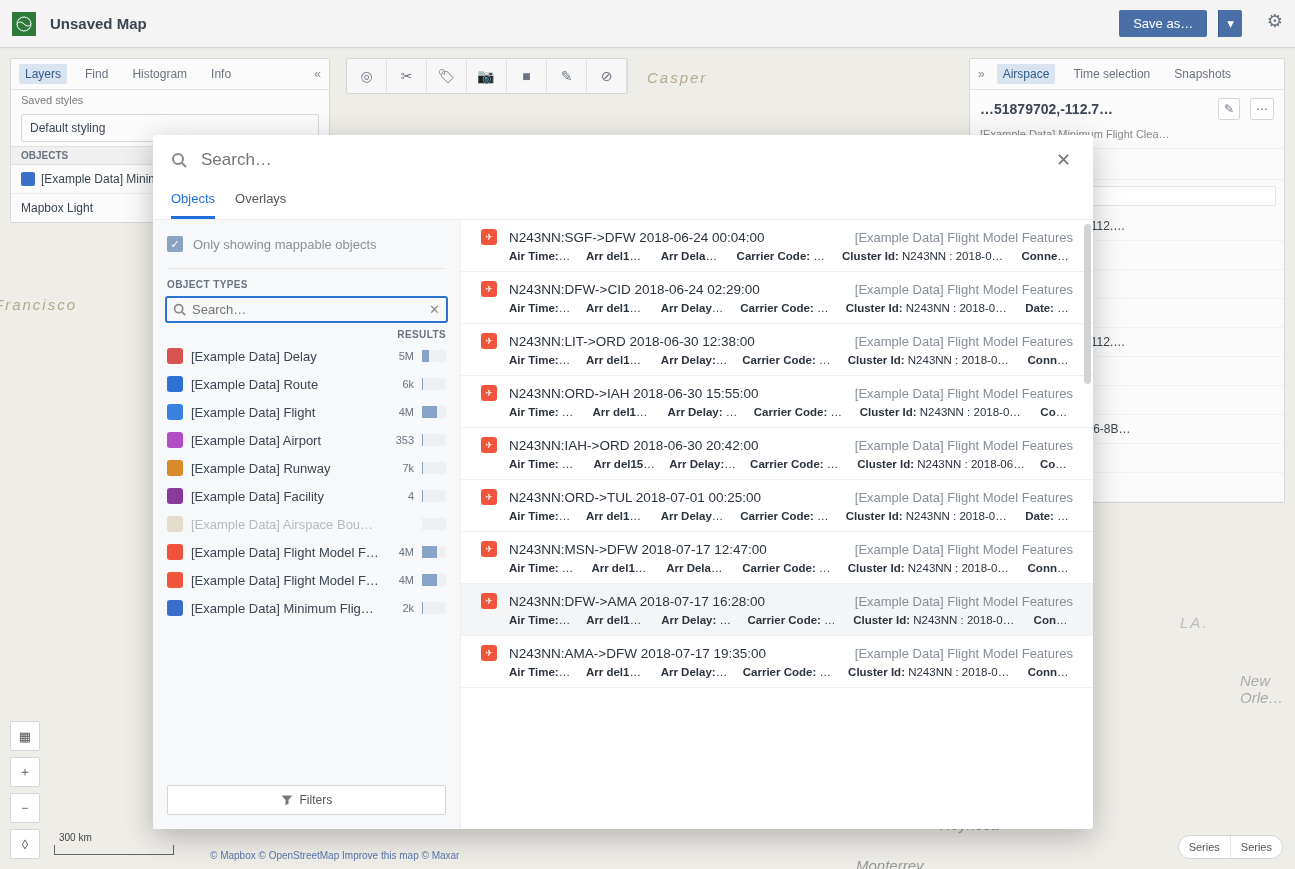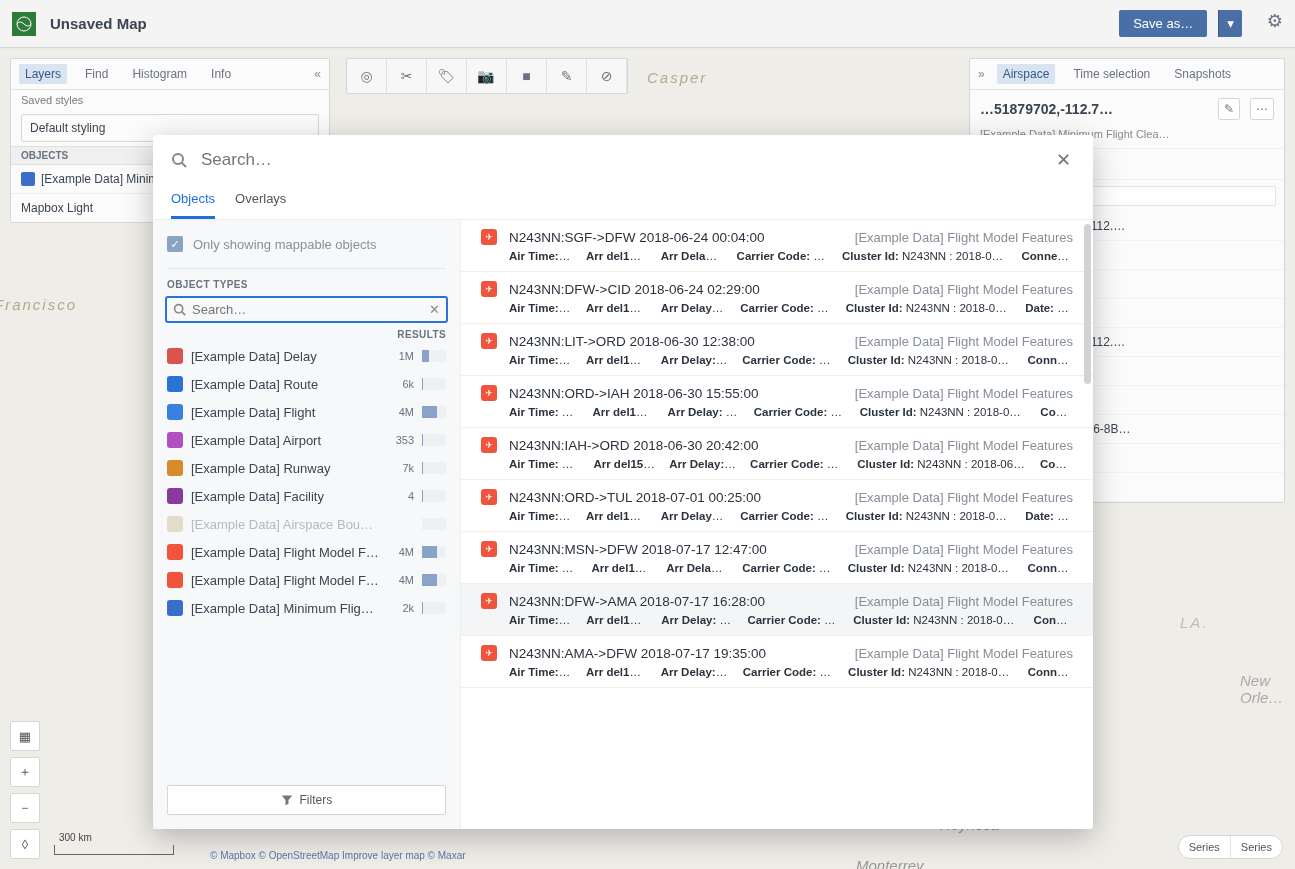--- a/index.html
+++ b/index.html
@@ -185,21 +185,21 @@
     </div>
 </div>
 
 <div class="corner-controls">
   <button class="cc-btn">▦</button>
   <button class="cc-btn">＋</button>
   <button class="cc-btn">－</button>
   <button class="cc-btn">◊</button>
 </div>
 <div class="scale"><span>300 km</span></div>
-<div class="attrib">© Mapbox © OpenStreetMap Improve layer map © Maxar</div>
+<div class="attrib">© Mapbox © OpenStreetMap Improve this map © Maxar</div>
 <div class="br-buttons">
   <button>Series</button>
   <button>Series</button>
 </div>
 
 <div class="overlay">
 <div class="modal">
   <div class="m-top">
     <span class="sicon">
       <svg width="16" height="16" viewBox="0 0 16 16">
@@ -230,21 +230,21 @@
               </svg>
         </span>
         <input placeholder="Search…" style="">
         <span class="clr">✕</span>
       </div>
       <div class="results-label">RESULTS</div>
       <div class="ot-list" id="ot-list">
             <div class="ot-item">
               <span class="oi-icon" style="background:#d9534f"></span>
     <span class="oi-name">[Example Data] Delay</span>
-    <span class="oi-count">1M</span>
+    <span class="oi-count">5M</span>
     <span class="oi-bar">
                 <i style="width:28%"></i>
               </span>
             </div>
             <div class="ot-item">
               <span class="oi-icon" style="background:#2d72d2"></span>
     <span class="oi-name">[Example Data] Route</span>
     <span class="oi-count">6k</span>
     <span class="oi-bar">
                 <i style="width:6%"></i>

